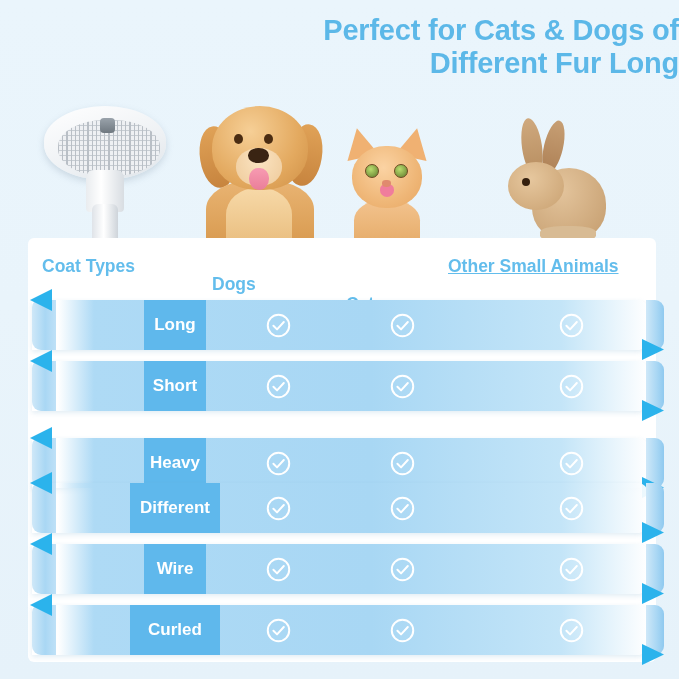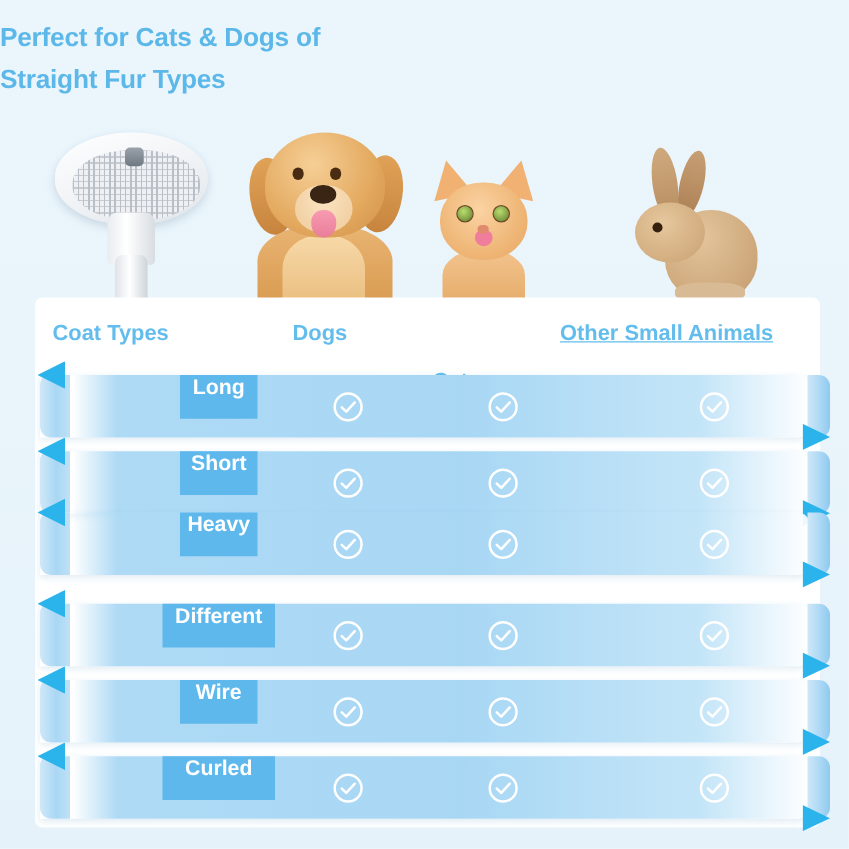--- a/index.html
+++ b/index.html
@@ -5,22 +5,22 @@
   html,body{margin:0;padding:0;}
   body{
     width:679px;height:679px;overflow:hidden;
     font-family:"Liberation Sans","DejaVu Sans",sans-serif;
     background:#eaf5fb;
   }
   .page{position:relative;width:679px;height:679px;
     background:linear-gradient(180deg,#eaf5fc 0%,#e9f4fb 45%,#e6f2fa 100%);}
 
   
-  .title{position:absolute;left:0;top:14px;width:679px;text-align:left;
-    color:#5cb8e8;font-weight:bold;font-size:21px;line-height:33px;
+  .title{position:absolute;left:0;top:14px;width:679px;text-align:right;
+    color:#5cb8e8;font-weight:bold;font-size:29px;line-height:33px;
     letter-spacing:-.2px;}
   .title .l2{display:block;}
 
   
   .hero{position:absolute;left:0;top:96px;width:679px;height:150px;}
 
   
   .brush{position:absolute;left:40px;top:4px;width:130px;height:146px;}
   .brush .head{position:absolute;left:4px;top:6px;width:122px;height:74px;
     border-radius:50%/48%;background:linear-gradient(160deg,#ffffff,#eef1f4 60%,#dfe4e9);
@@ -97,21 +97,21 @@
   .rab .foot{position:absolute;left:40px;top:108px;width:56px;height:16px;border-radius:40%;
     background:#d8bb94;}
 
   
   .card{position:absolute;left:28px;top:238px;width:628px;height:424px;
     background:#ffffff;border-radius:6px;}
 
   .thead{position:absolute;left:28px;top:256px;width:600px;height:30px;}
   .th{position:absolute;color:#63bdec;font-weight:bold;font-size:17.5px;white-space:nowrap;}
   .th.c0{left:14px;}
-  .th.c1{left:206px;}
+  .th.c1{left:184px;margin-top:18px;}
   .th.c2{left:318px;margin-top:38px;}
   .th.c3{left:420px;text-decoration:underline;}
 
   
   .rows{position:absolute;left:0;top:0;width:679px;height:679px;}
   .row{position:absolute;left:16px;width:648px;height:50px;}
 
   .ribbon{position:absolute;left:16px;top:0;width:616px;height:50px;border-radius:0 10px 10px 0;
     background:
       linear-gradient(90deg,
@@ -127,40 +127,40 @@
     background:linear-gradient(90deg,#cfe8f8 0%,#a9d7f4 55%,#bfe1f7 100%);}
   .tailL-fix{position:absolute;left:-2px;top:-11px;width:22px;height:22px;
     background:#2bb3ec;clip-path:polygon(100% 0,100% 100%,0 50%);}
   
   .tailR{position:absolute;right:-16px;bottom:-10px;width:22px;height:21px;
     background:#2bb3ec;clip-path:polygon(0 0,0 100%,100% 50%);}
   .rightcap{position:absolute;right:-16px;top:0;width:18px;height:50px;
     border-radius:0 9px 9px 0;
     background:linear-gradient(90deg,#cfe8f8,#a9d7f4 60%,#8fc9ef);}
 
-  .chip{position:absolute;left:112px;top:0;width:62px;height:35px;
-    background:#5fb8ec;display:flex;align-items:flex-start;justify-content:center;}
+  .chip{position:absolute;left:112px;top:0;width:62px;height:50px;
+    background:#5fb8ec;display:flex;align-items:center;justify-content:center;}
   .chip span{color:#ffffff;font-weight:bold;font-size:17px;white-space:nowrap;}
   .chip.wide{left:98px;width:90px;}
 
   .chk{position:absolute;top:13px;width:25px;height:25px;}
   .chk svg{display:block;width:25px;height:25px;}
 
   .c1x{left:234px;}
   .c2x{left:358px;}
   .c3x{left:527px;}
 </style>
 </head>
 <body>
 
 <div class="page">
 
   <div class="title">
     <span>Perfect for Cats &amp; Dogs of</span>
-    <span class="l2">Straight Fur Types</span>
+    <span class="l2">Different Fur Long</span>
   </div>
 
   <div class="hero">
 
     <div class="brush">
       <div class="head">
         <div class="pad"></div>
         <div class="btn"></div>
       </div>
       <div class="neck"></div>
@@ -264,21 +264,21 @@
             </svg>
           </div>
           <div class="chk c3x">
             <svg viewBox="0 0 24 24" aria-hidden="true">
               <circle cx="12" cy="12" r="10.3" fill="none" stroke="#ffffff" stroke-width="1.9"></circle>
               <path d="M7.1 12.3 L10.6 15.7 L17.1 8.6" fill="none" stroke="#ffffff" stroke-width="1.9" stroke-linecap="round" stroke-linejoin="round"></path>
             </svg>
           </div>
         </div>
       </div>
-      <div class="row" style="top: 410px;">
+      <div class="row" style="top: 438px;">
         <div class="ribbon">
           <div class="fold"></div>
           <div class="tailL-fix"></div>
           <div class="rightcap"></div>
           <div class="tailR"></div>
           <div class="chip">
             <span>Heavy</span>
           </div>
           <div class="chk c1x">
             <svg viewBox="0 0 24 24" aria-hidden="true">

